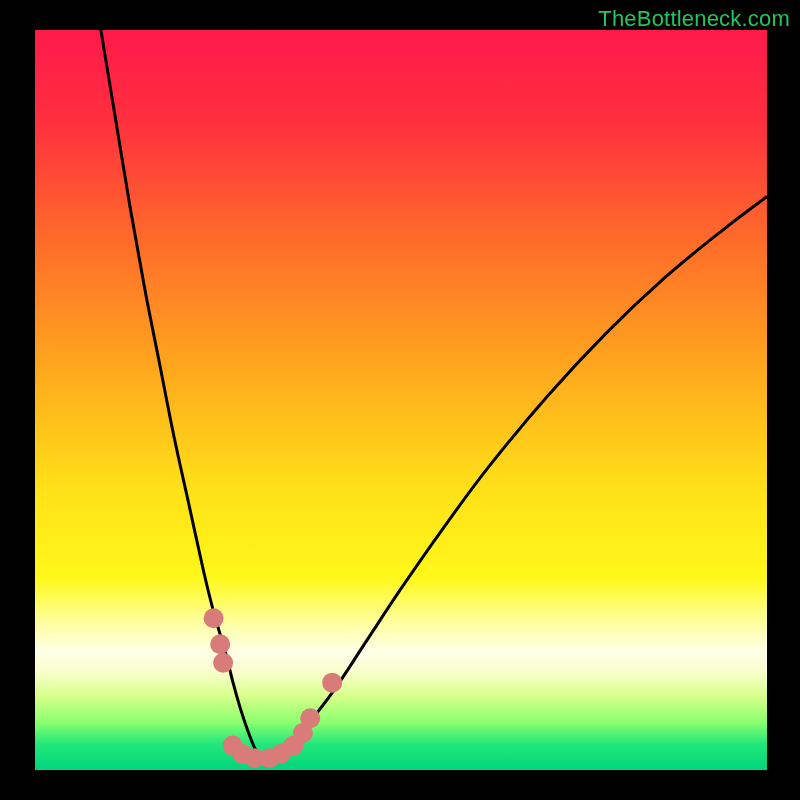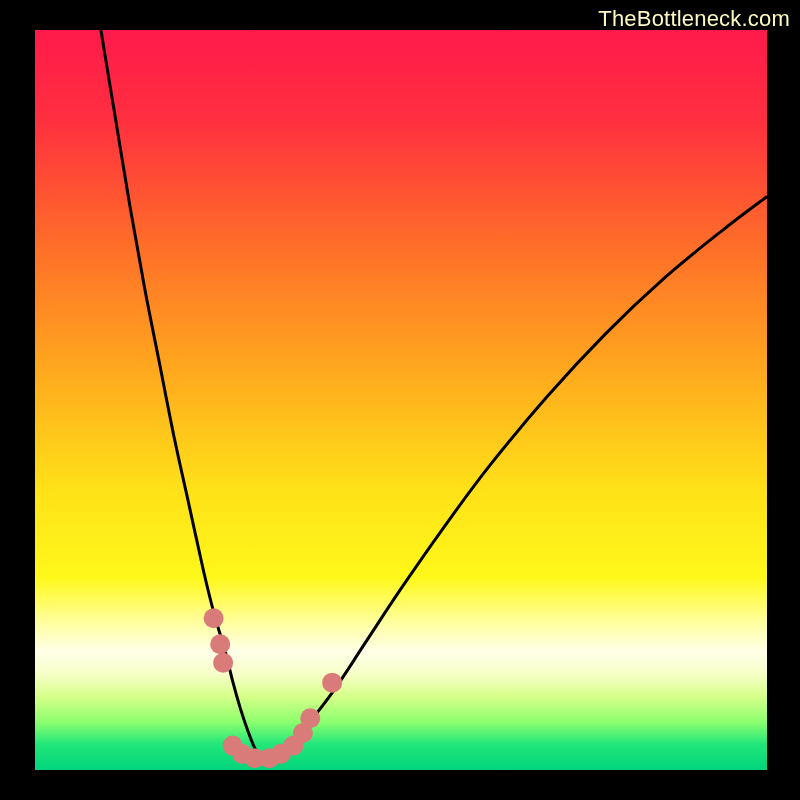--- a/index.html
+++ b/index.html
@@ -15,21 +15,21 @@
     position: absolute;
     top: 0; left: 0;
     width: 800px;
     height: 800px;
     background: #000;
   }
   .watermark {
     position: absolute;
     top: 6px;
     right: 10px;
-    color: #fef9c3;
+    color: #22c55e;
     font-size: 22px;
     font-weight: 400;
     letter-spacing: 0.2px;
     z-index: 5;
   }
   svg {
     position: absolute;
     top: 0; left: 0;
   }
 </style>

